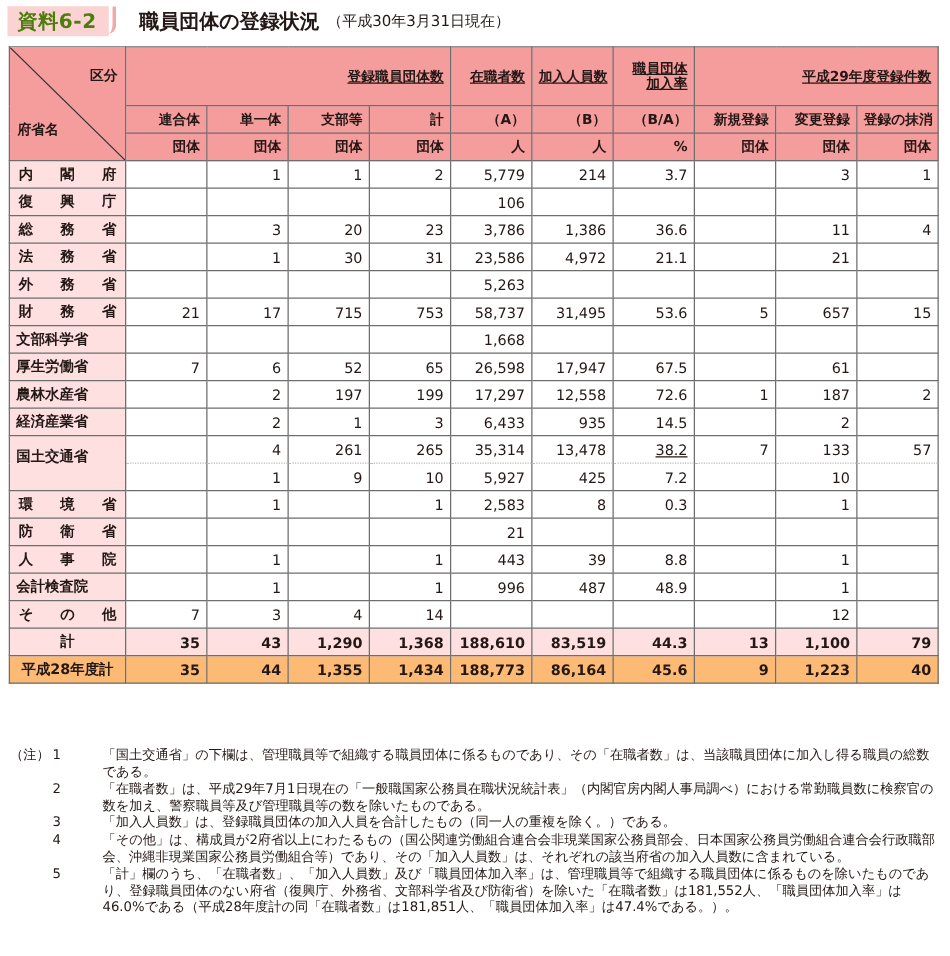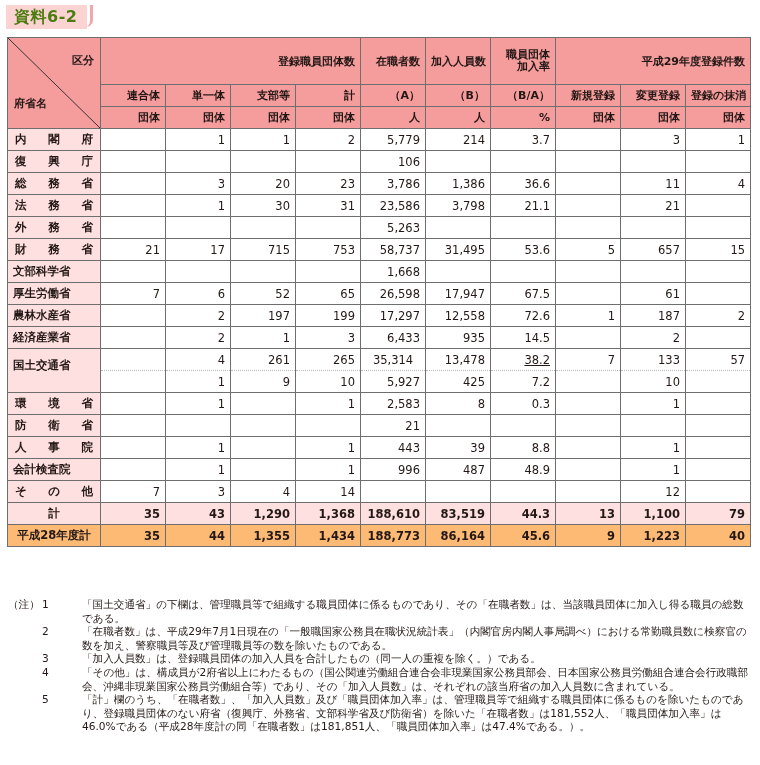--- a/index.html
+++ b/index.html
@@ -5,21 +5,21 @@
   html, body { margin:0; padding:0; background:#ffffff; }
   body { width:760px; height:765px; overflow:hidden; font-family:"DejaVu Sans", sans-serif; color:#231815; position:relative; }
   .title-bar { position:absolute; left:6px; top:4px; height:26px; display:flex; align-items:center; }
   .badge { position:relative; background:#fbd3d3; color:#4d7c0f; font-weight:bold; font-size:16px; padding:1px 10px 1px 8px; height:22px; line-height:22px; margin-right:24px; letter-spacing:0.5px; }
   .badge:after { content:""; position:absolute; right:-6px; top:0; width:4px; height:22px; border-right:3px solid #f0a8a8; border-radius:0 0 8px 0; }
   .title { font-size:16px; font-weight:bold; color:#231815; }
   .subtitle { font-size:12px; margin-left:6px; color:#231815; }
   table.main { position:absolute; left:7px; top:37px; border-collapse:collapse; table-layout:fixed; width:743px; font-size:11.5px; }
   table.main td { border:1px solid #6e6e6e; padding:0 5px; height:21px; white-space:nowrap; }
   table.main thead td { background:#f59c9c; text-align:right; font-weight:bold; font-size:11px; }
-  .hdr-tall { height:46px !important; }
+  .hdr-tall { height:46px !important;text-decoration:underline; }
   .num { text-align:right; }
   .unit { text-align:right !important; }
   td.name { background:#fde0df; font-weight:bold; letter-spacing:0; }
   td.name .spread { display:flex; justify-content:space-between; padding:0 2px; }
   tr.total td { background:#fde0df; font-weight:bold; }
   tr.prev td { background:#fdba74; font-weight:bold; }
   td.diag { position:relative; background:#f59c9c; padding:0; }
   td.diag svg { position:absolute; left:0; top:0; width:100%; height:100%; }
   td.diag .top-lbl { position:absolute; right:6px; top:15px; font-weight:bold; }
   td.diag .bot-lbl { position:absolute; left:6px; top:58px; font-weight:bold; }
@@ -28,20 +28,22 @@
   .note { display:flex; }
   .note .lbl { width:34px; flex:none; }
   .note .nm { width:12px; flex:none; }
   .note .tx { flex:1;margin-left:28px; }
 </style>
 </head>
 <body>
 
 <div class="title-bar">
   <span class="badge">資料6-2</span>
+  <span class="title">職員団体の登録状況</span>
+  <span class="subtitle">（平成30年3月31日現在）</span>
 </div>
 
 <table class="main">
   <colgroup>
     <col style="width:93px">
       <col style="width:65px">
       <col style="width:65px">
       <col style="width:65px">
       <col style="width:65px">
     <col style="width:65px">
@@ -158,21 +160,21 @@
             <span>法</span>
             <span>務</span>
             <span>省</span>
           </div>
         </td>
         <td class="num"></td>
         <td class="num">1</td>
         <td class="num">30</td>
         <td class="num">31</td>
         <td class="num">23,586</td>
-        <td class="num">3,798</td>
+        <td class="num">4,972</td>
         <td class="num">21.1</td>
         <td class="num"></td>
         <td class="num">21</td>
         <td class="num"></td>
       </tr>
       <tr>
         <td class="name">
           <div class="spread">
             <span>外</span>
             <span>務</span>
@@ -260,21 +262,21 @@
         <td class="num"></td>
         <td class="num">2</td>
         <td class="num"></td>
       </tr>
       <tr>
         <td class="name" rowspan="2" style="vertical-align: top; padding-top: 9px;">国土交通省</td>
         <td class="num" style="border-bottom: 1px dotted rgb(187, 187, 187);"></td>
         <td class="num" style="border-bottom: 1px dotted rgb(187, 187, 187);">4</td>
         <td class="num" style="border-bottom: 1px dotted rgb(187, 187, 187);">261</td>
         <td class="num" style="border-bottom: 1px dotted rgb(187, 187, 187);">265</td>
-        <td class="num" style="border-bottom: 1px dotted rgb(187, 187, 187); text-align: center;">35,314</td>
+        <td class="num" style="border-bottom: 1px dotted rgb(187, 187, 187);">35,314</td>
         <td class="num" style="border-bottom: 1px dotted rgb(187, 187, 187);">13,478</td>
         <td class="num" style="border-bottom: 1px dotted rgb(187, 187, 187); text-decoration: underline;">38.2</td>
         <td class="num" style="border-bottom: 1px dotted rgb(187, 187, 187);">7</td>
         <td class="num" style="border-bottom: 1px dotted rgb(187, 187, 187);">133</td>
         <td class="num" style="border-bottom: 1px dotted rgb(187, 187, 187);">57</td>
       </tr>
       <tr>
         <td class="num" style="border-top: 1px dotted rgb(187, 187, 187);"></td>
         <td class="num" style="border-top: 1px dotted rgb(187, 187, 187);">1</td>
         <td class="num" style="border-top: 1px dotted rgb(187, 187, 187);">9</td>

